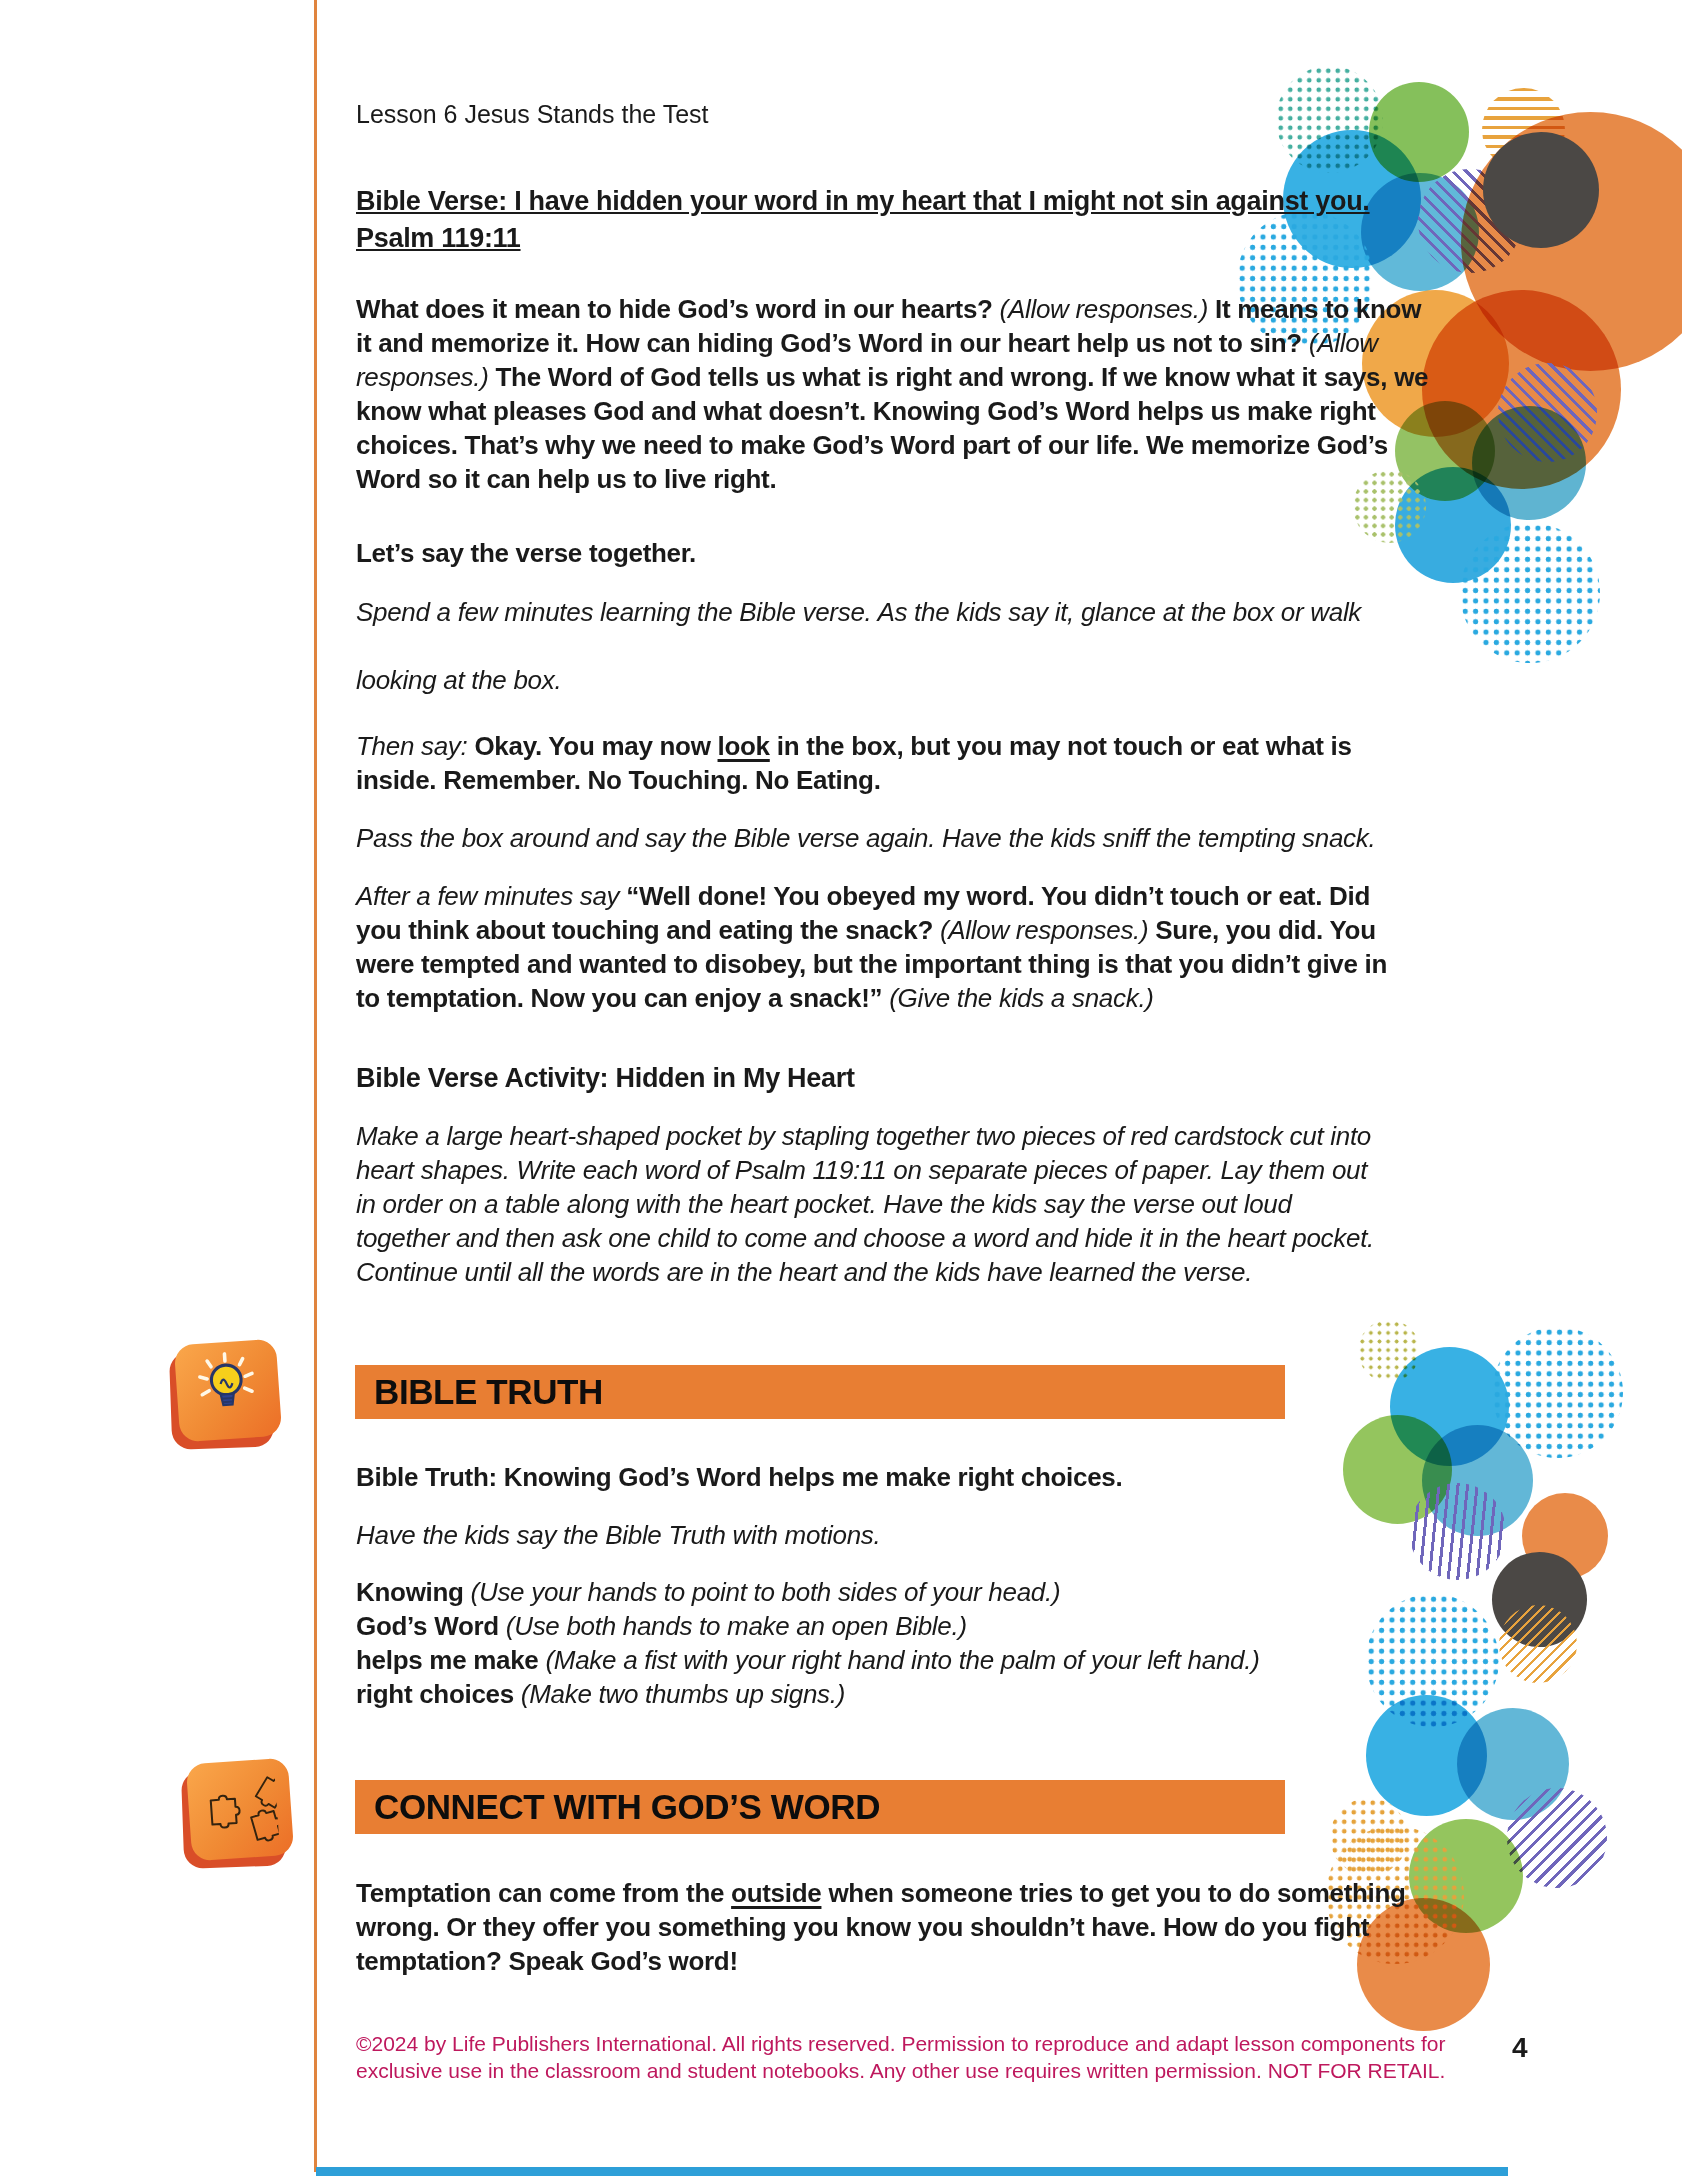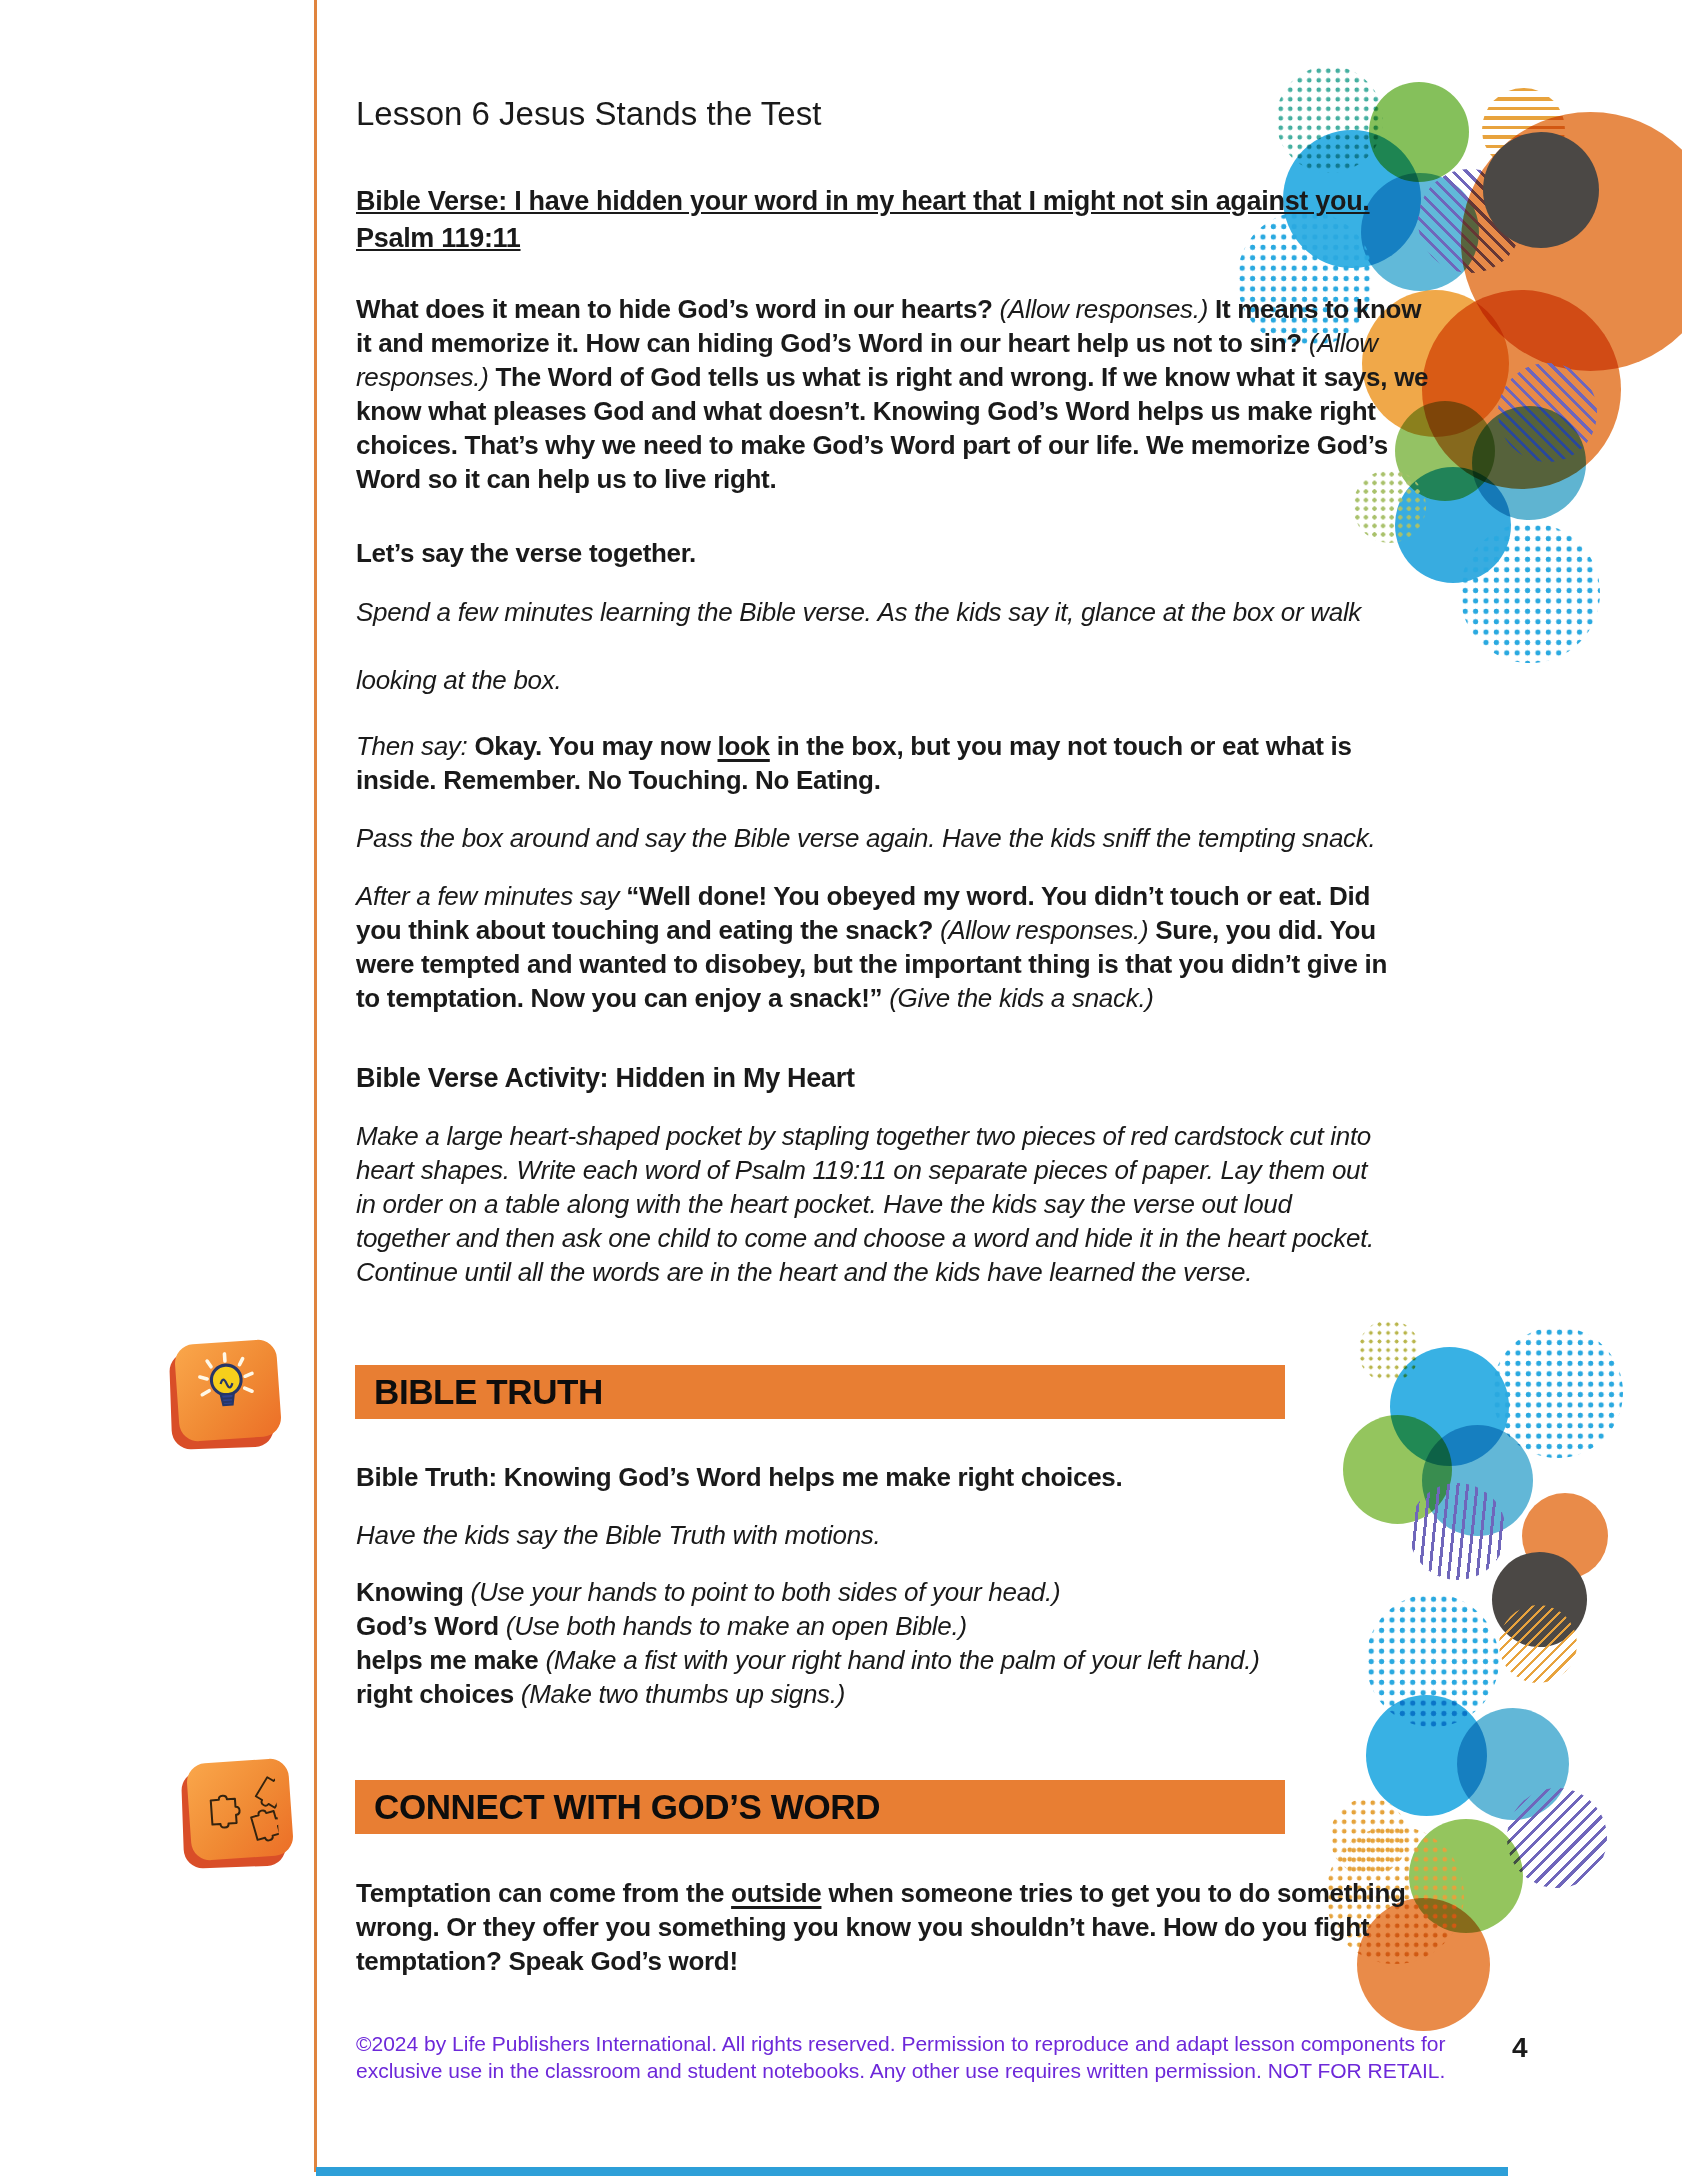--- a/index.html
+++ b/index.html
@@ -5,22 +5,22 @@
   html,body{margin:0;padding:0;background:#ffffff;}
   .page{position:relative;width:1683px;height:2177px;background:#ffffff;overflow:hidden;
         font-family:"Liberation Sans","DejaVu Sans",sans-serif;color:#1a1a1a;}
   .vline{position:absolute;left:314px;top:0;width:2.6px;height:2172px;background:#E0843E;}
   .bottombar{position:absolute;left:316px;top:2167px;width:1192px;height:8.6px;background:#2D9FD8;}
 
   
   .tb{position:absolute;left:356px;width:1211px;font-size:26px;line-height:34px;
       letter-spacing:-0.3px;white-space:nowrap;z-index:30;}
   .tb.h{font-size:27px;line-height:37px;font-weight:700;}
-  .tb.header{font-size:33px;font-weight:400;letter-spacing:0;}
-  .tb.footer{font-size:21px;line-height:27px;letter-spacing:0;color:#6d28d9;}
+  .tb.header{font-size:25px;font-weight:400;letter-spacing:0;}
+  .tb.footer{font-size:21px;line-height:27px;letter-spacing:0;color:#be185d;}
   .pagenum{position:absolute;left:1512px;top:2032px;font-size:28px;font-weight:700;z-index:30;}
   .r-n{font-weight:400;}
   .r-b{font-weight:700;}
   .r-i{font-style:italic;font-weight:400;}
   .r-bu{font-weight:700;text-decoration:underline;text-decoration-thickness:2.6px;text-underline-offset:4.3px;}
 
   
   .banner{position:absolute;left:355px;width:930px;height:54px;background:#E87E33;z-index:25;
           display:flex;align-items:center;padding-left:19px;box-sizing:border-box;}
   .banner span{font-size:35px;font-weight:700;color:#0d0d0d;letter-spacing:-0.4px;}

